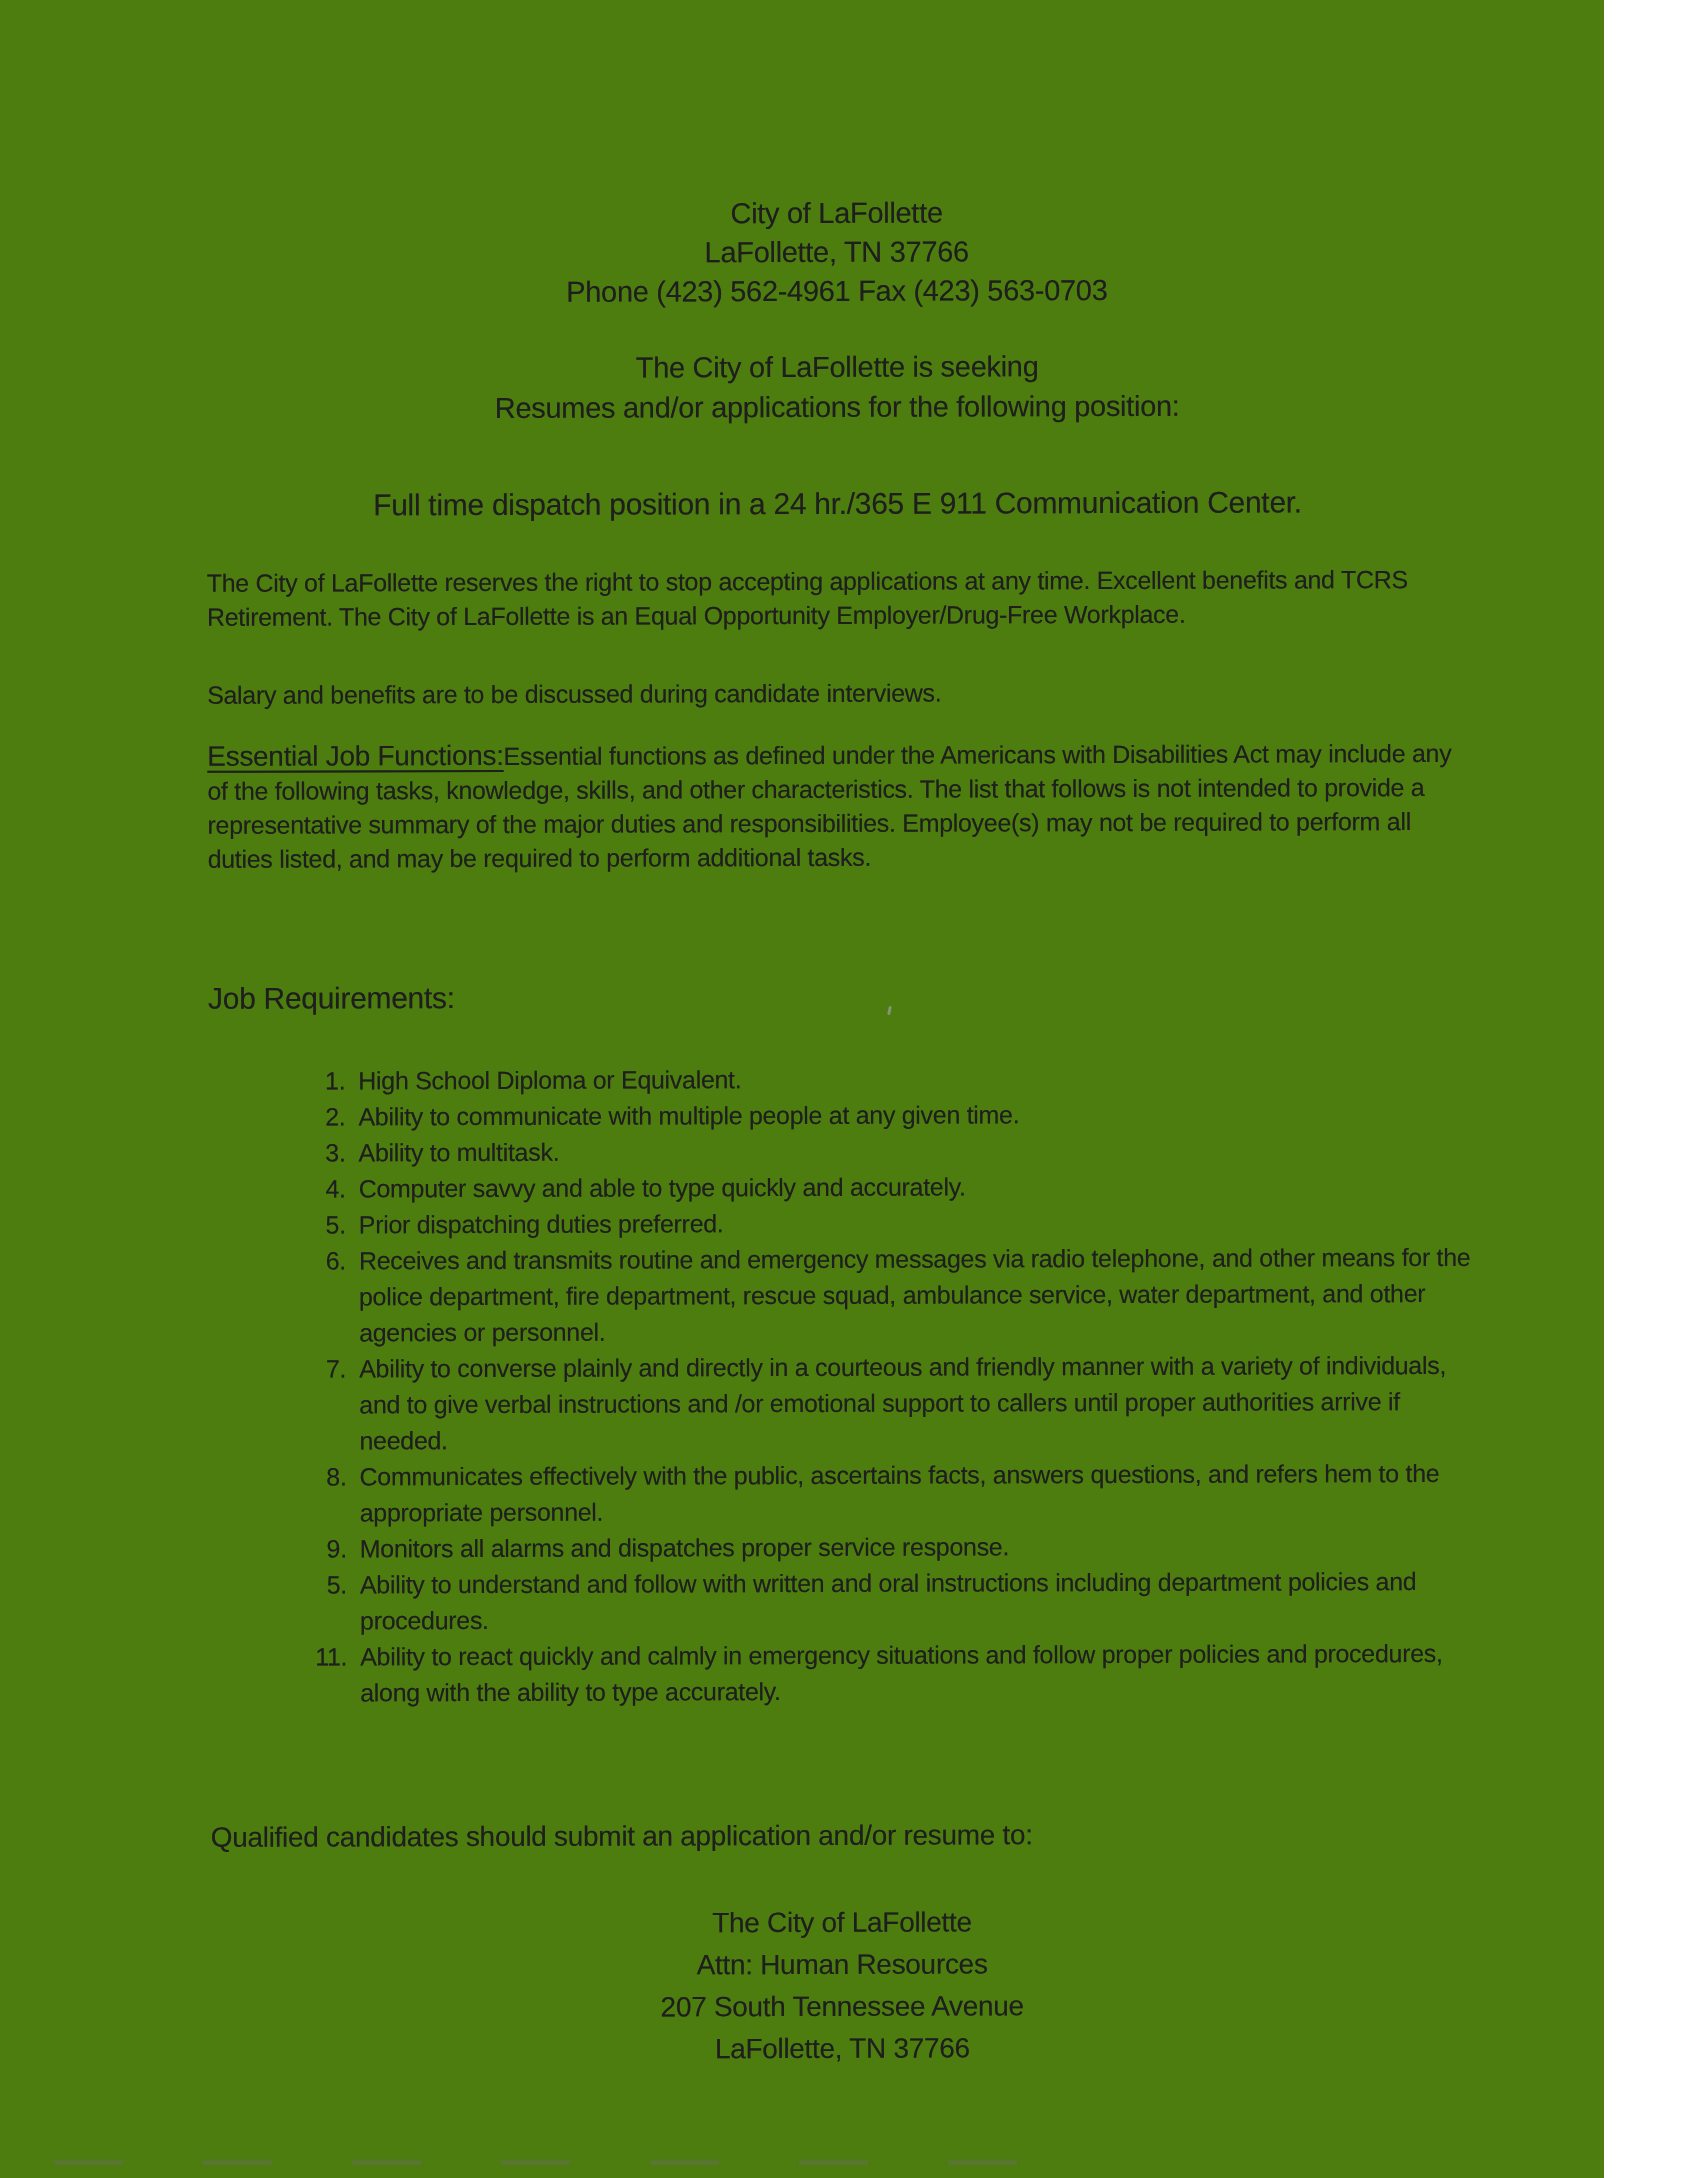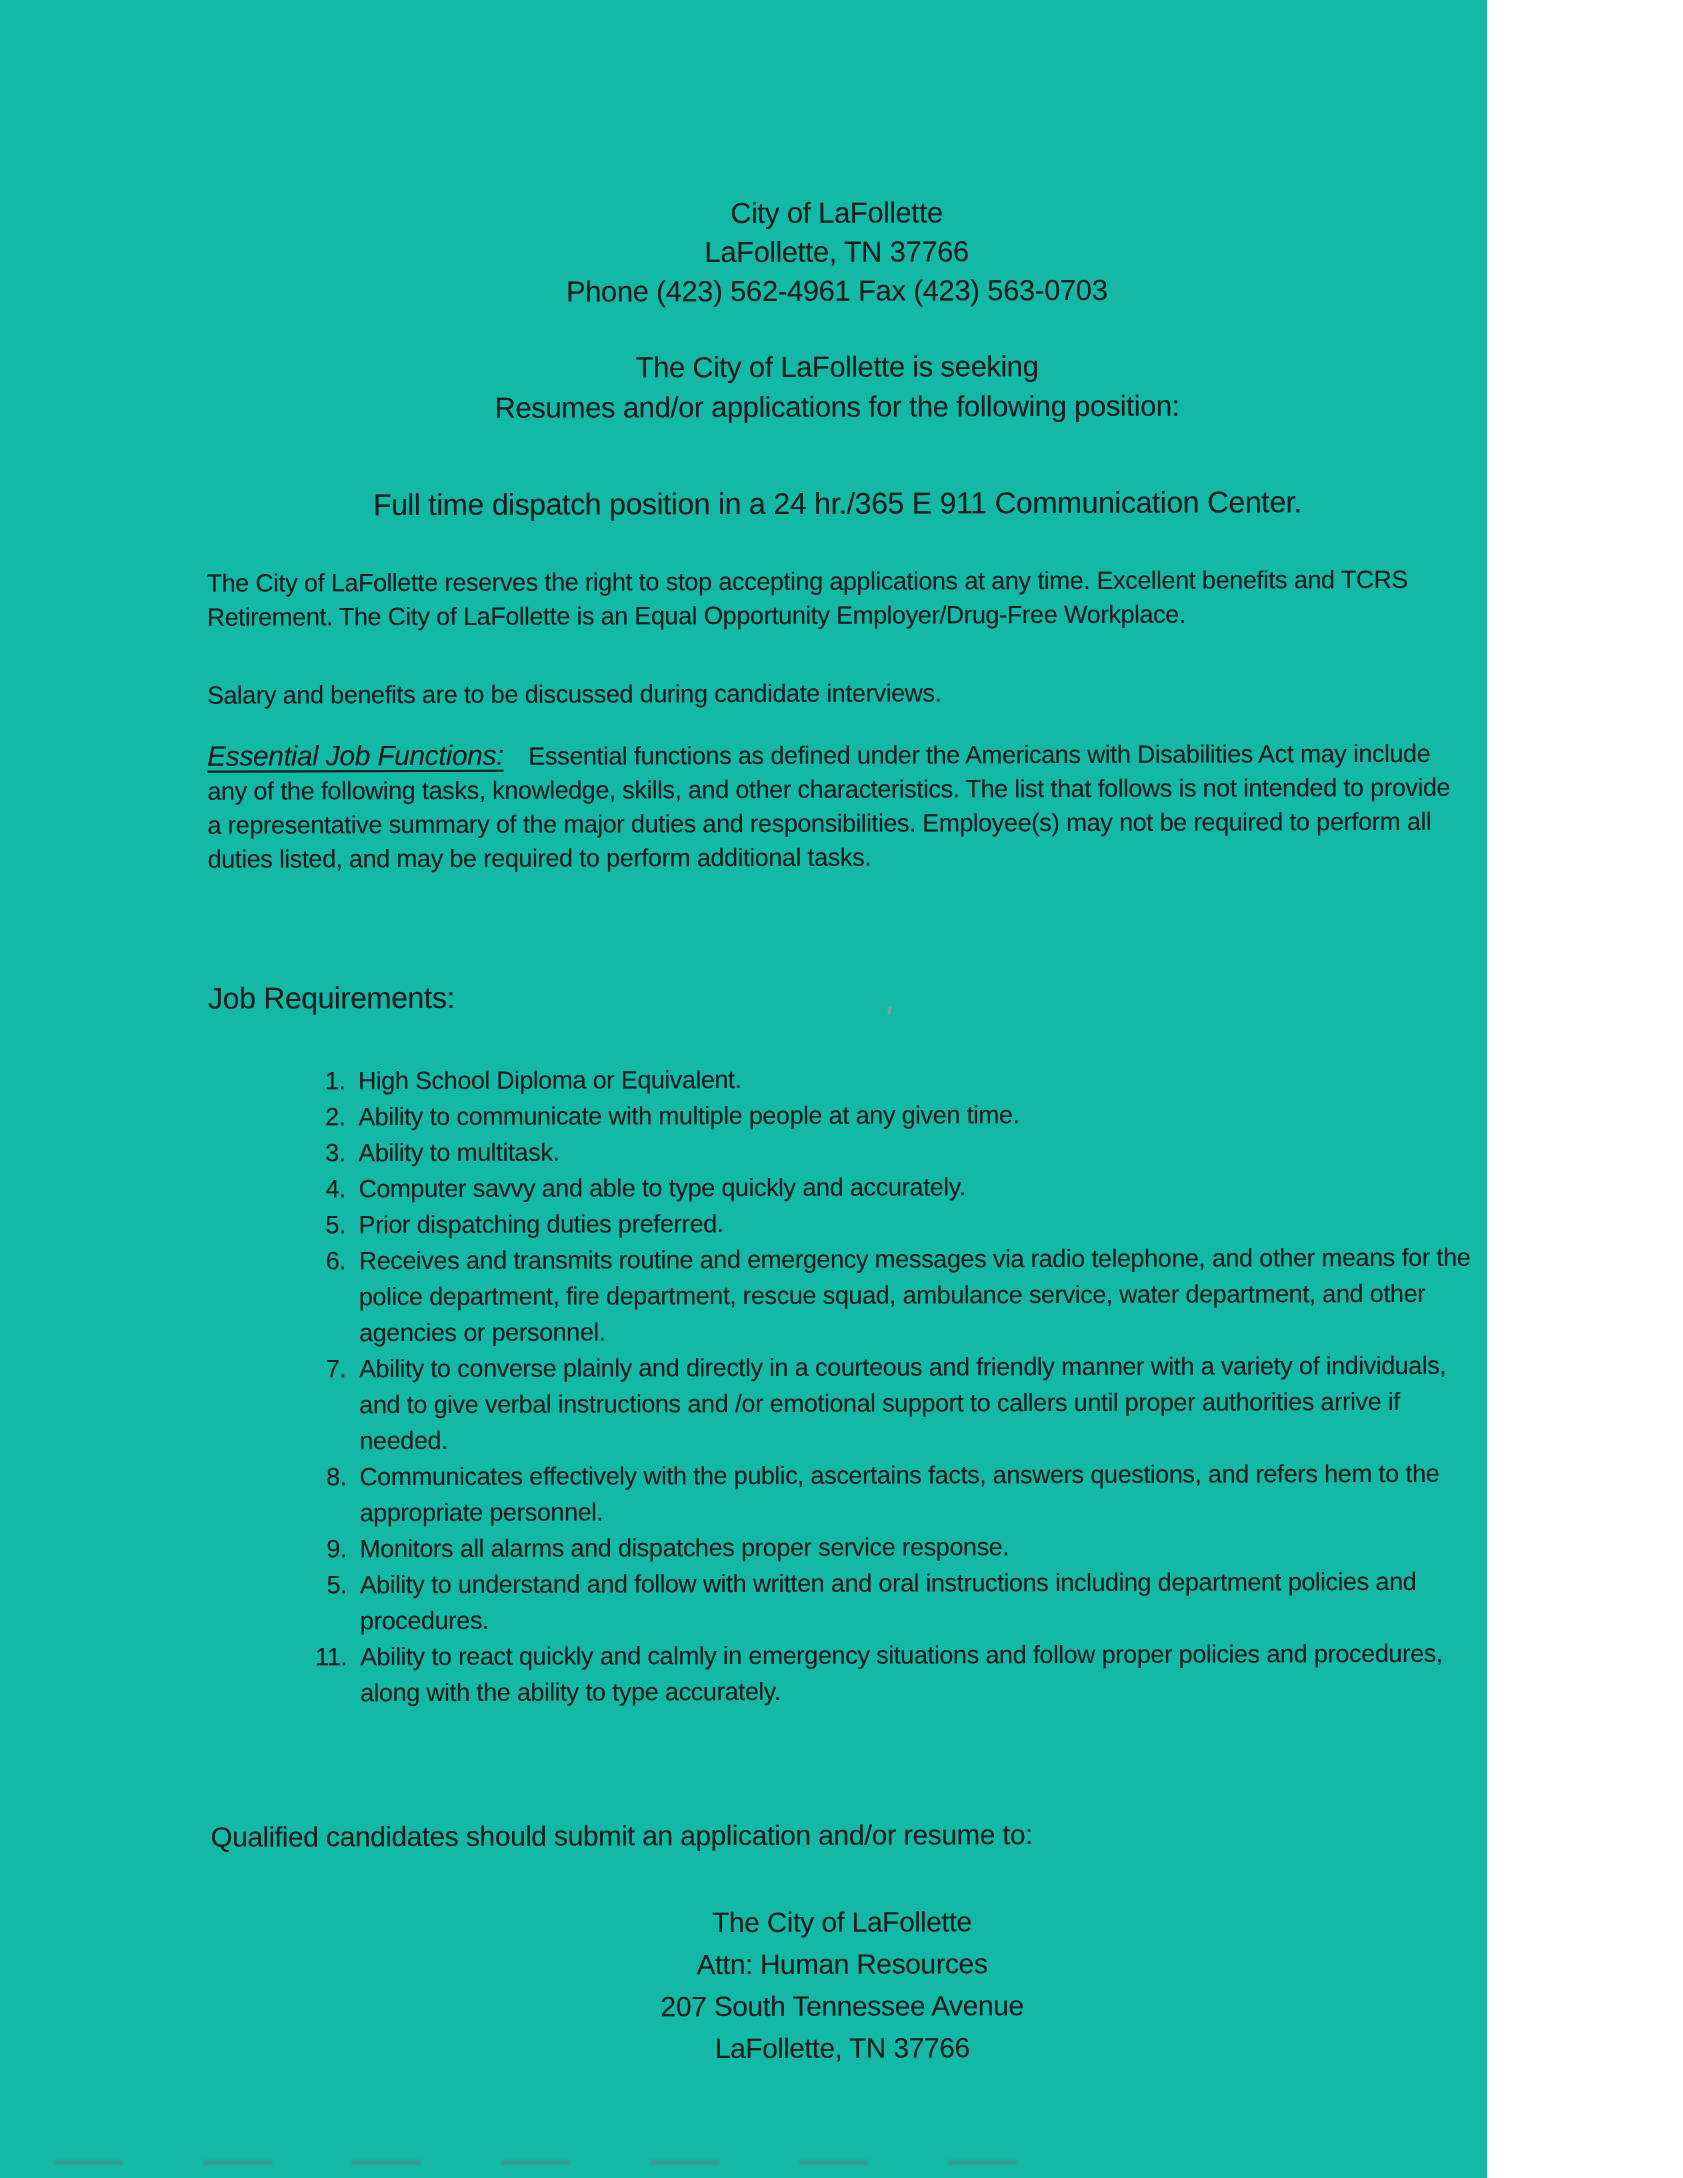--- a/index.html
+++ b/index.html
@@ -1,20 +1,20 @@
 <!DOCTYPE html>
 <html><head>
 <meta charset="utf-8">
 <style>
   html, body { margin: 0; padding: 0; background: #ffffff; }
   .page {
     position: relative;
-    width: 1487px;
+    width: 1604px;
     height: 2178px;
-    background: #14b8a6;
+    background: #4d7c0f;
     overflow: hidden;
     font-family: "Liberation Sans", sans-serif;
     color: #1e1e1e;
   }
   .sheet {
     position: absolute;
     inset: 0;
     transform: rotate(-0.18deg);
     transform-origin: 50% 45%;
     text-shadow: 0 0 0.5px rgba(25,25,25,0.45);
@@ -29,22 +29,21 @@
   .intro-block  { text-align: center; font-size: 29px; line-height: 40px; margin-top: 36px; }
   .position-title { text-align: center; font-size: 30px; line-height: 40px; margin-top: 57px; }
   .para { font-size: 25px; line-height: 34px; }
   .notice-para { margin-top: 40px; }
   .salary-para { margin-top: 44px; }
   .essential-para { margin-top: 28px; }
   .essential-label {
     font-size: 28px;
     text-decoration: underline;
     text-underline-offset: 5px;
-    padding-right: 25px;
-    font-style: italic;
+    padding-right: 0;
   }
   .jobreq-heading { font-size: 30px; line-height: 40px; margin-top: 103px; }
   .req-list {
     list-style: none;
     margin: 44px 0 0 91px;
     padding: 0;
     font-size: 25px;
     line-height: 36px;
   }
   .req { display: flex; align-items: flex-start; }

